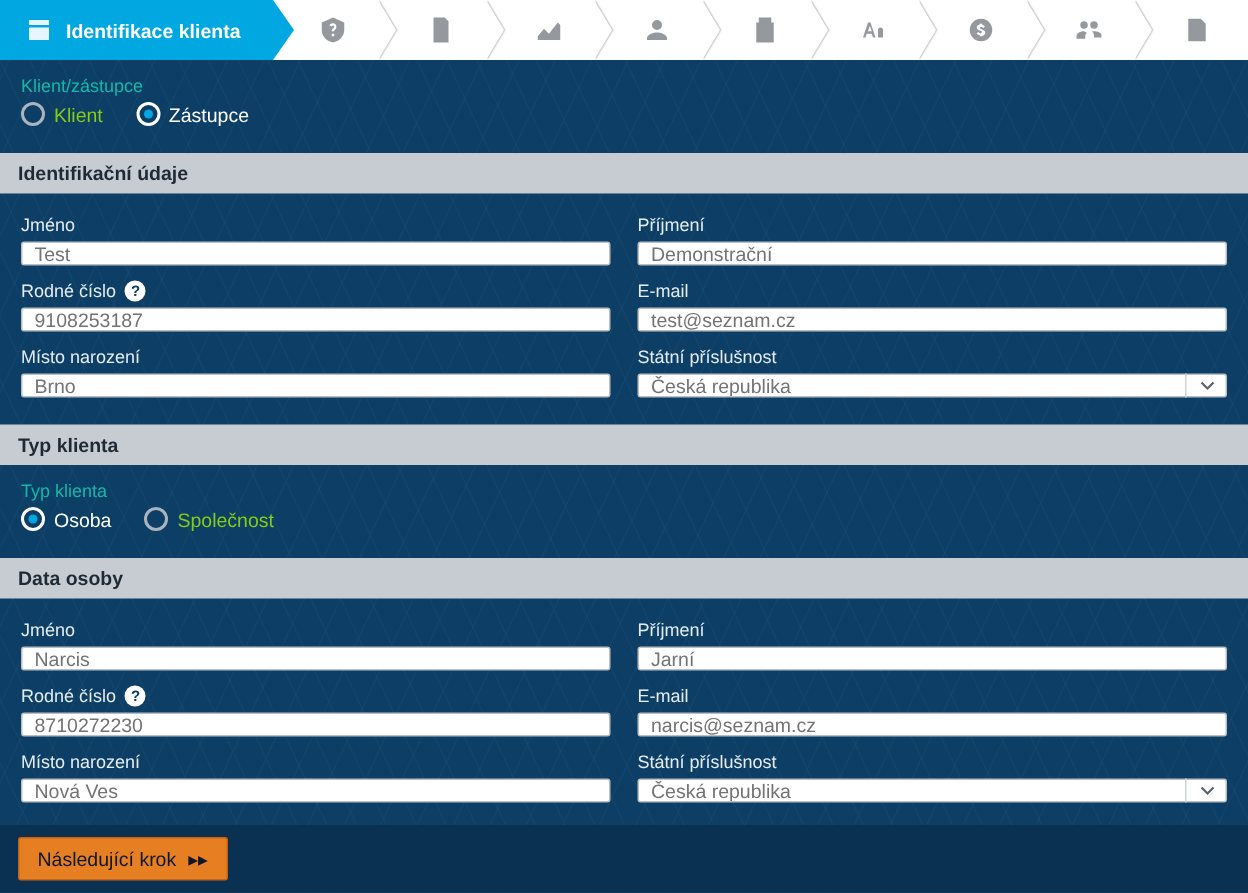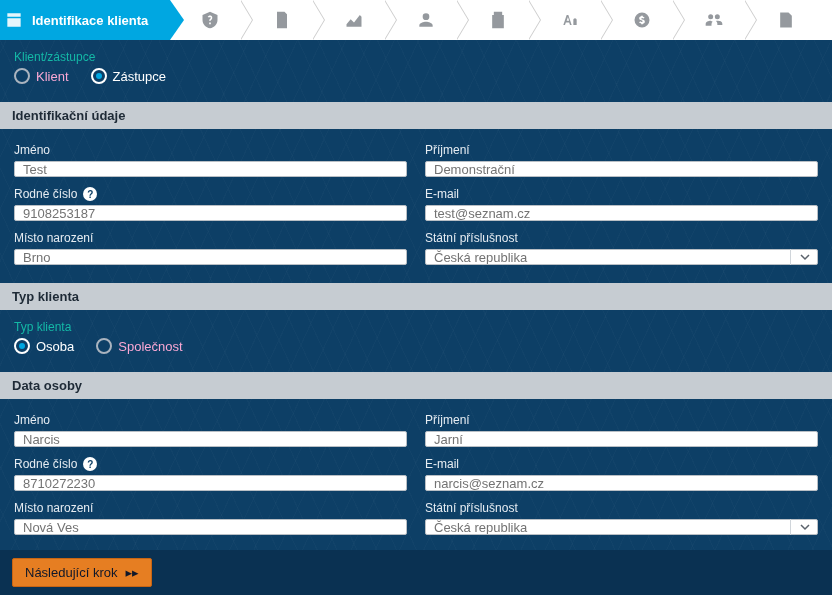--- a/index.html
+++ b/index.html
@@ -25,21 +25,21 @@
 
   
   .wizard { display:flex; background:#fff; height:40px; align-items:stretch; }
   .wstep {
     position: relative;
     display:flex; align-items:center; justify-content:center;
     padding: 0 22px 0 30px;
     color:#8a8f94;
     background:#fff;
   }
-  .wstep.active { background:#00a7e1; color:#fff; font-weight:600; padding-left:4px; }
+  .wstep.active { background:#00a7e1; color:#fff; font-weight:600; padding-left:16px; }
   .wstep.active::after {
     content:""; position:absolute; right:-14px; top:0; bottom:0;
     border-left:14px solid #00a7e1;
     border-top:20px solid transparent; border-bottom:20px solid transparent;
     z-index:2;
   }
   .wstep.plain::before {
     content:""; position:absolute; left:0; top:0; bottom:0;
     border-top:20px solid transparent; border-bottom:20px solid transparent;
   }
@@ -73,21 +73,21 @@
   .radio-dot {
     width:16px; height:16px; border-radius:50%;
     border:2px solid #fff; background:#0d3f66;
     display:flex; align-items:center; justify-content:center;
   }
   .radio-dot.selected::after {
     content:""; width:6px; height:6px; border-radius:50%; background:#00a7e1;
   }
   .radio-dot.unselected { border-color:#aab4bf; }
   .radio-item.selected { color:#fff; }
-  .radio-item.unselected { color:#f9a8d4;justify-content:center; }
+  .radio-item.unselected { color:#84cc16;justify-content:center; }
 
   .form-grid {
     display:grid; grid-template-columns: repeat(2, 1fr);
     gap: 10px 18px; margin-top:4px;
   }
   .field { display:flex; flex-direction:column; }
   .field-label { font-size:12px; color:#e6ecf2; margin-bottom:4px; display:flex; align-items:center; gap:6px; }
   .help-icon {
     width:14px; height:14px; border-radius:50%; background:#fff; color:#0d3f66;
     font-size:10px; font-weight:700; display:flex; align-items:center; justify-content:center;

